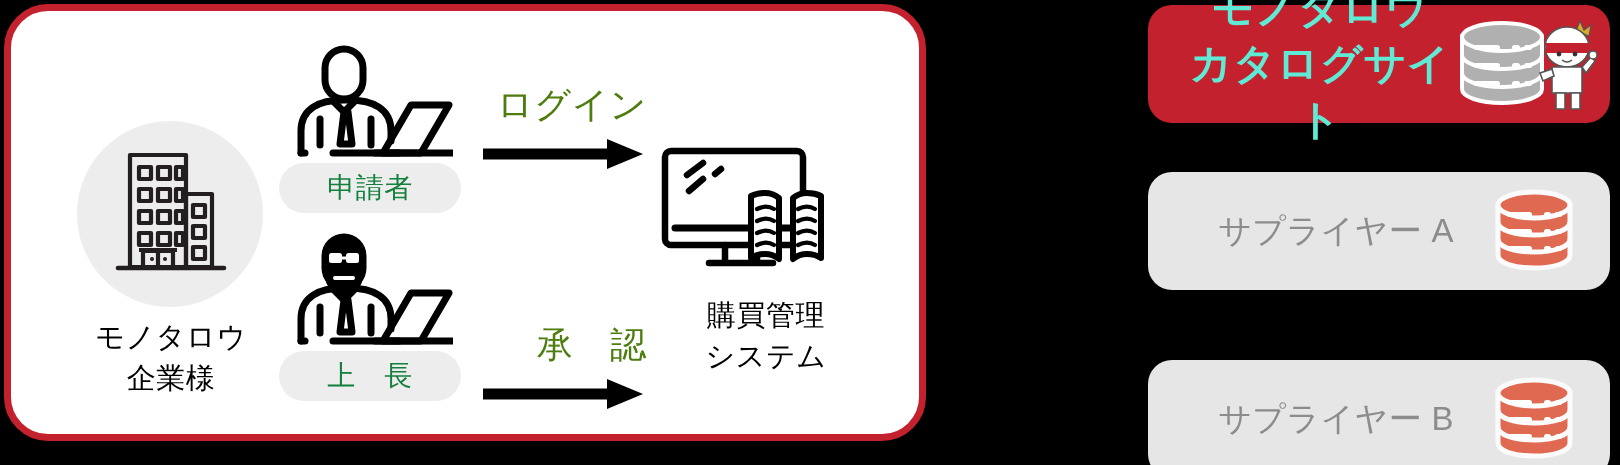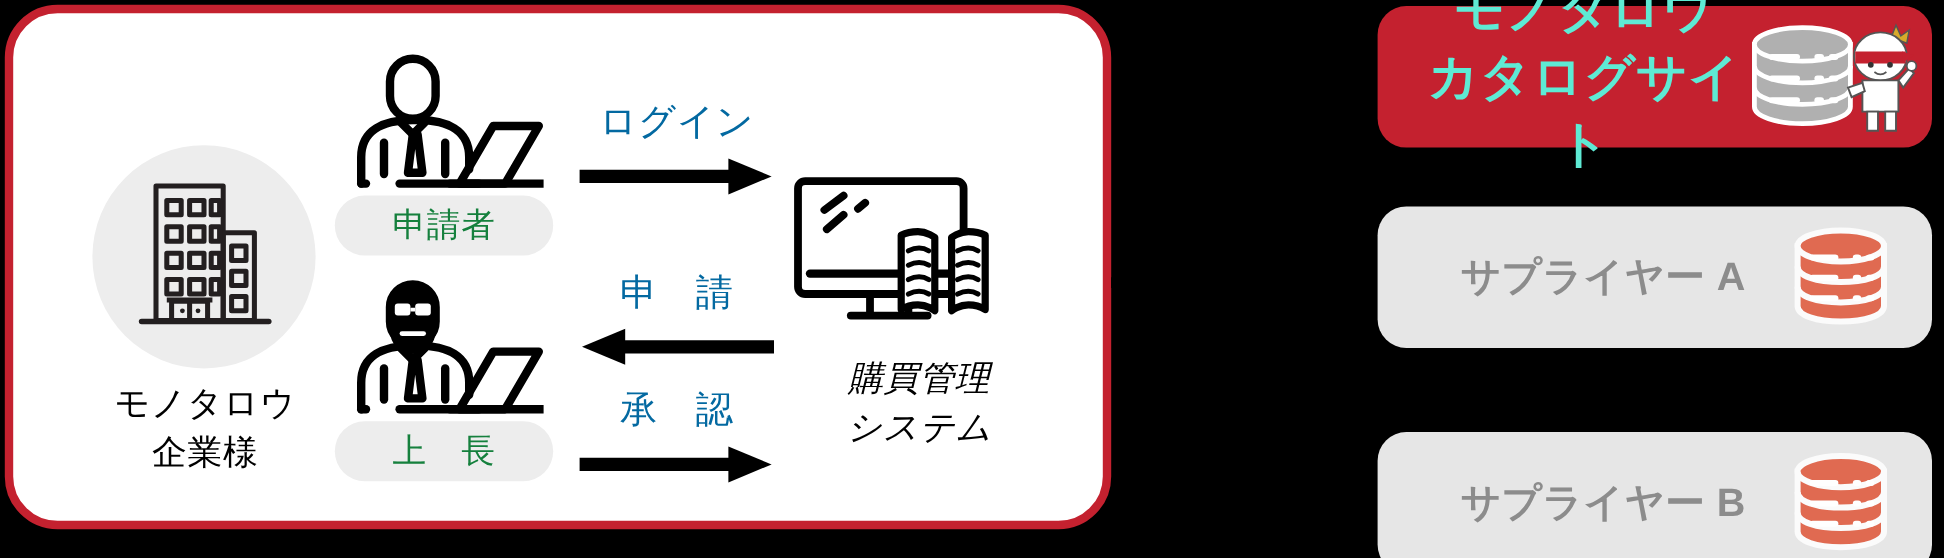--- a/index.html
+++ b/index.html
@@ -38,33 +38,33 @@
   .actor .pill span{font-size:28px;color:#15803d;letter-spacing:.02em;}
   .actor-applicant{left:268px;top:34px;}
   .actor-manager{left:268px;top:222px;}
   .actor .fig svg{position:absolute;left:8px;top:0;}
   .actor .pill{top:118px;}
 
   
   .flows{position:absolute;left:470px;top:70px;width:180px;height:330px;}
   .flow{position:absolute;left:0;width:166px;}
   .flow .flabel{
-    width:166px;text-align:center;font-size:31px;color:#0369a1;letter-spacing:.02em;
+    width:166px;text-align:right;font-size:36px;color:#4d7c0f;letter-spacing:.02em;
     white-space:pre;
   }
   .flow .arrow{margin-top:7px;}
   .flow-login{top:0;}
   .flow-request{top:142px;}
   .flow-approve{top:240px;}
 
   
   .system{position:absolute;left:650px;top:136px;width:210px;}
   .system .sys-caption{
     margin-top:22px;width:210px;text-align:center;font-size:29px;line-height:1.42;
-    color:#000;letter-spacing:.02em;font-style:italic;
+    color:#000;letter-spacing:.02em;
   }
   .edge-nub{position:absolute;left:926px;top:231px;width:9px;height:9px;background:#000;}
 
   
   .cat-card{
     position:absolute;left:1148px;top:5px;width:462px;height:118px;
     background:#c4212f;border-radius:24px;display:flex;align-items:center;
   }
   .cat-card .cat-title{
     flex:0 0 auto;margin-left:38px;width:268px;text-align:center;color:#5eead4;
@@ -73,21 +73,21 @@
   .cat-card .cat-art{position:relative;width:150px;height:110px;flex:0 0 auto;}
 
   .sup-card{
     position:absolute;left:1148px;width:462px;height:118px;
     background:#e6e6e6;border-radius:24px;display:flex;align-items:center;
   }
   .sup-a{top:172px;}
   .sup-b{top:360px;}
   .sup-card .sup-title{
     flex:1 1 auto;text-align:center;padding-left:34px;color:#8c8c8c;
-    font-size:33px;font-weight:700;letter-spacing:.01em;
+    font-size:33px;font-weight:400;letter-spacing:.01em;
   }
   .sup-card .sup-art{flex:0 0 auto;width:120px;height:96px;position:relative;}
 </style>
 </head>
 <body>
 
 <div class="stage">
 
   <div class="buyer-panel">
 
@@ -180,27 +180,20 @@
     <div class="flows">
 
       <div class="flow flow-login">
         <div class="flabel">ログイン</div>
         <svg class="arrow" width="166" height="34" viewBox="0 0 166 34">
           <path d="M2 17h130" stroke="#000" stroke-width="11"></path>
           <path d="M126 2l36 15-36 15z" fill="#000"></path>
         </svg>
       </div>
 
-      <div class="flow flow-request">
-        <div class="flabel">申　請</div>
-        <svg class="arrow" width="166" height="34" viewBox="0 0 166 34">
-          <path d="M34 17h130" stroke="#000" stroke-width="11"></path>
-          <path d="M40 2L4 17l36 15z" fill="#000"></path>
-        </svg>
-      </div>
 
       <div class="flow flow-approve">
         <div class="flabel">承　認</div>
         <svg class="arrow" width="166" height="34" viewBox="0 0 166 34">
           <path d="M2 17h130" stroke="#000" stroke-width="11"></path>
           <path d="M126 2l36 15-36 15z" fill="#000"></path>
         </svg>
       </div>
     </div>
 

